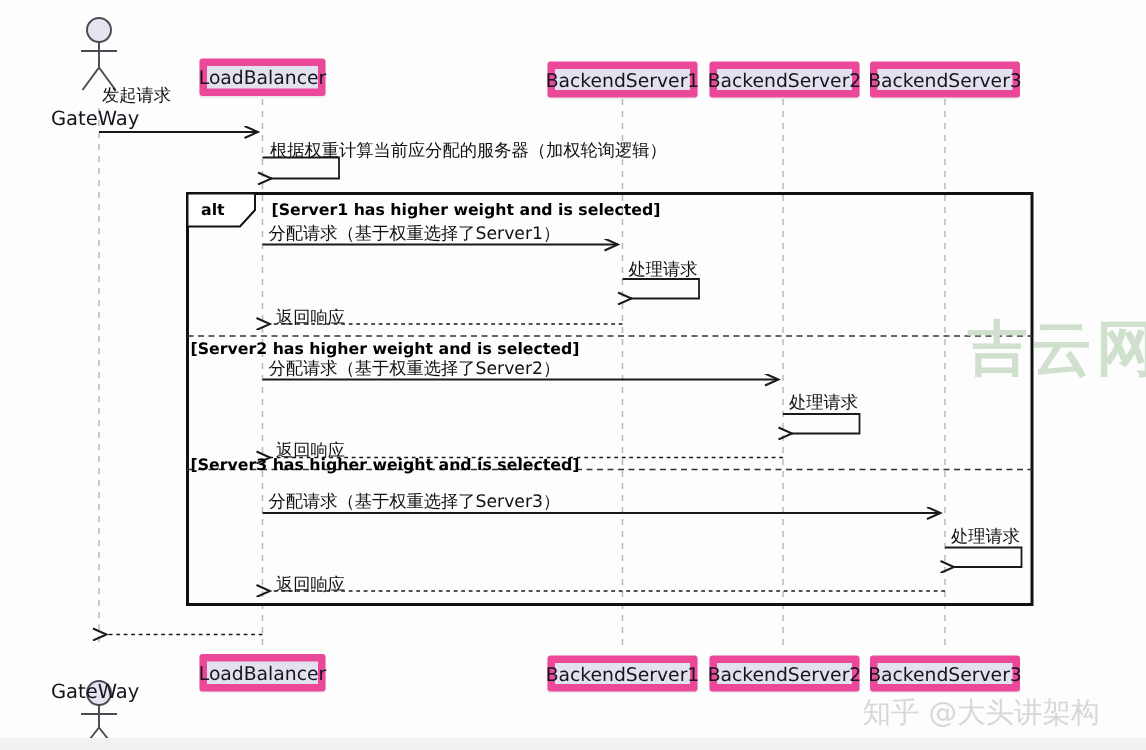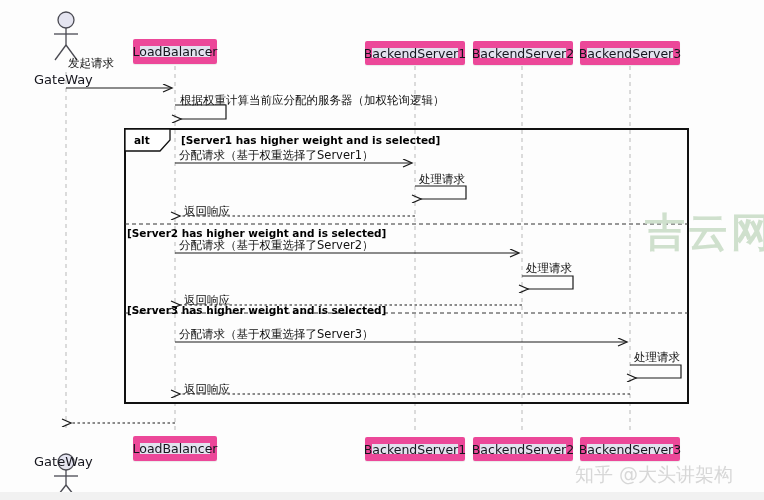--- a/index.html
+++ b/index.html
@@ -18,21 +18,21 @@
   #svg-layer {
     position: absolute;
     left: 0; top: 0;
     width: 764px;
     height: 500px;
   }
   
   .pbox {
     position: absolute;
     background: #E2E2EE;
-    border: 7px solid #ec4899;
+    border: 5px solid #ec4899;
     border-radius: 2px;
     box-sizing: border-box;
     display: flex;
     align-items: center;
     justify-content: center;
     font-size: 12.5px;
     color: #15151d;
     box-shadow: 0 1px 1px rgba(0,0,0,0.08);
   }
   .actor-name {

